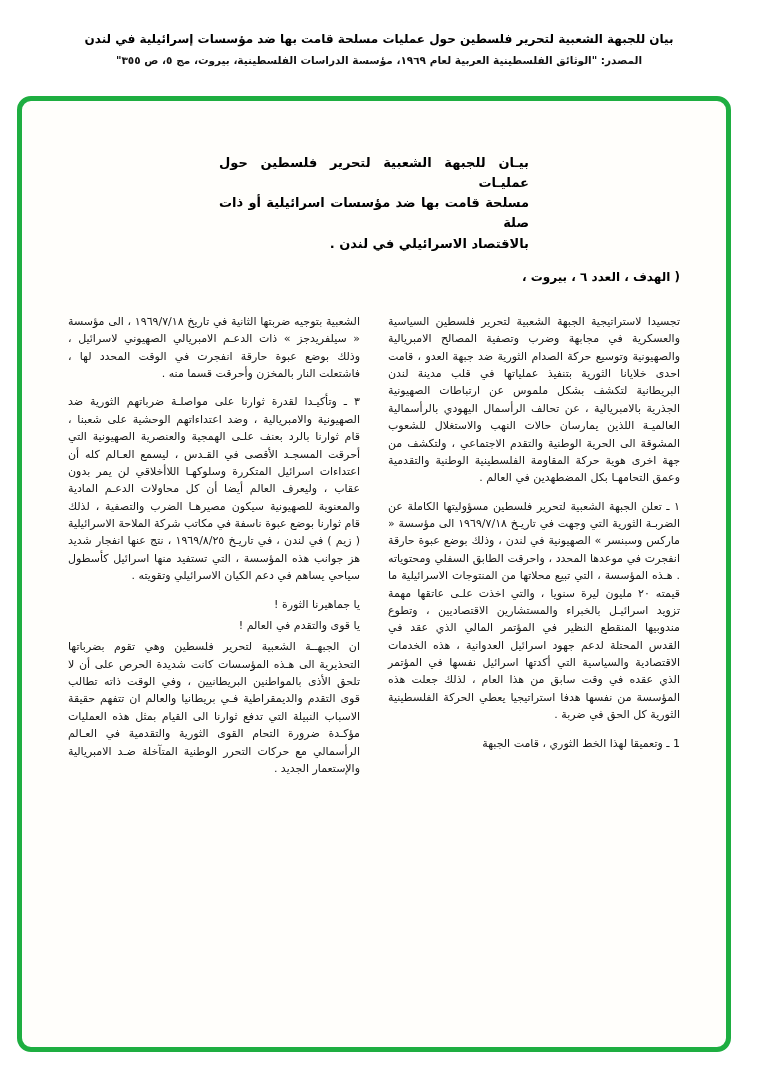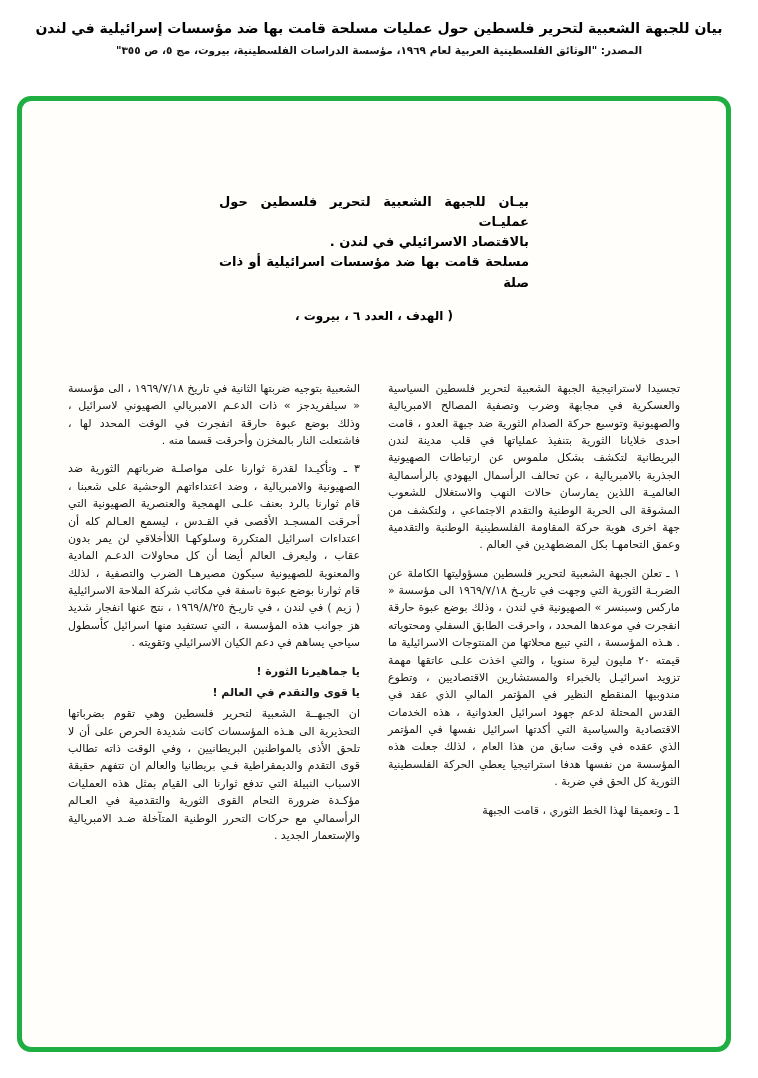--- a/index.html
+++ b/index.html
@@ -1,72 +1,72 @@
 <!DOCTYPE html>
 <html lang="ar"><head>
 <meta charset="utf-8">
 <style>
   html,body{margin:0;padding:0;background:#ffffff;}
   body{
     width:758px;height:1078px;position:relative;overflow:hidden;
     font-family:"DejaVu Sans",sans-serif;color:#141414;
   }
   .top-header{
-    direction:rtl;text-align:center;font-weight:bold;font-size:14px;
-    padding-top:20px;color:#000;
+    direction:rtl;text-align:center;font-weight:bold;font-size:12px;
+    padding-top:32px;color:#000;
   }
   .source-line{
     direction:rtl;text-align:center;font-weight:bold;font-size:10.5px;
     margin-top:8px;color:#111;
   }
   .scan-frame{
     position:absolute;left:17px;top:96px;width:714px;height:956px;
     border:5px solid #1eae41;border-radius:14px;background:#fffefb;
     box-sizing:border-box;overflow:hidden;
   }
   .doc-inner{
-    padding:91px 46px 0 46px;direction:rtl;
+    padding:52px 46px 0 46px;direction:rtl;
   }
   .doc-title{
     width:310px;margin:0 auto;direction:rtl;text-align:right;
     font-weight:bold;font-size:13px;line-height:1.55;color:#000;
     text-align:justify;
   }
   .doc-cite{
-    margin:14px auto 0 auto;direction:rtl;text-align:center;
+    margin:14px auto 0 auto;direction:rtl;
     font-weight:bold;font-size:12px;line-height:1.6;color:#000;
   }
   .cols{
     display:flex;direction:rtl;gap:28px;margin-top:26px;
   }
-  .col{flex:1 1 0;min-width:0;margin-top:28px;}
+  .col{flex:1 1 0;min-width:0;}
   .col p{
     direction:rtl;text-align:justify;font-size:11px;line-height:1.58;
     margin:0 0 11px 0;color:#161616;
   }
   .col p.slogan{
-    text-align:right;font-weight:bold;margin:2px 0 4px 0;
+    text-align:right;font-weight:normal;margin:2px 0 4px 0;
   }
 </style>
 </head>
 <body>
 
 <div class="page-root">
 
   <div class="top-header">بيان للجبهة الشعبية لتحرير فلسطين حول عمليات مسلحة قامت بها ضد مؤسسات إسرائيلية في لندن</div>
 
   <div class="source-line">المصدر: "الوثائق الفلسطينية العربية لعام ١٩٦٩، مؤسسة الدراسات الفلسطينية، بيروت، مج ٥، ص ٣٥٥"</div>
 
   <div class="scan-frame">
     <div class="doc-inner">
 
       <div class="doc-title">
         <div>بيـان للجبهة الشعبية لتحرير فلسطين حول عمليـات</div>
+        <div>مسلحة قامت بها ضد مؤسسات اسرائيلية أو ذات صلة</div>
         <div>بالاقتصاد الاسرائيلي في لندن .</div>
-        <div>مسلحة قامت بها ضد مؤسسات اسرائيلية أو ذات صلة</div>
       </div>
 
       <div class="doc-cite">
         <div>( الهدف ، العدد ٦ ، بيروت ،</div>
       </div>
 
       <div class="cols">
 
         <div class="col">
           <p>تجسيدا لاستراتيجية الجبهة الشعبية لتحرير فلسطين السياسية والعسكرية في مجابهة وضرب وتصفية المصالح الامبريالية والصهيونية وتوسيع حركة الصدام الثورية ضد جبهة العدو ، قامت احدى خلايانا الثورية بتنفيذ عملياتها في قلب مدينة لندن البريطانية لتكشف بشكل ملموس عن ارتباطات الصهيونية الجذرية بالامبريالية ، عن تحالف الرأسمال اليهودي بالرأسمالية العالميـة اللذين يمارسان حالات النهب والاستغلال للشعوب المشوقة الى الحرية الوطنية والتقدم الاجتماعي ، ولتكشف من جهة اخرى هوية حركة المقاومة الفلسطينية الوطنية والتقدمية وعمق التحامهـا بكل المضطهدين في العالم .</p>

